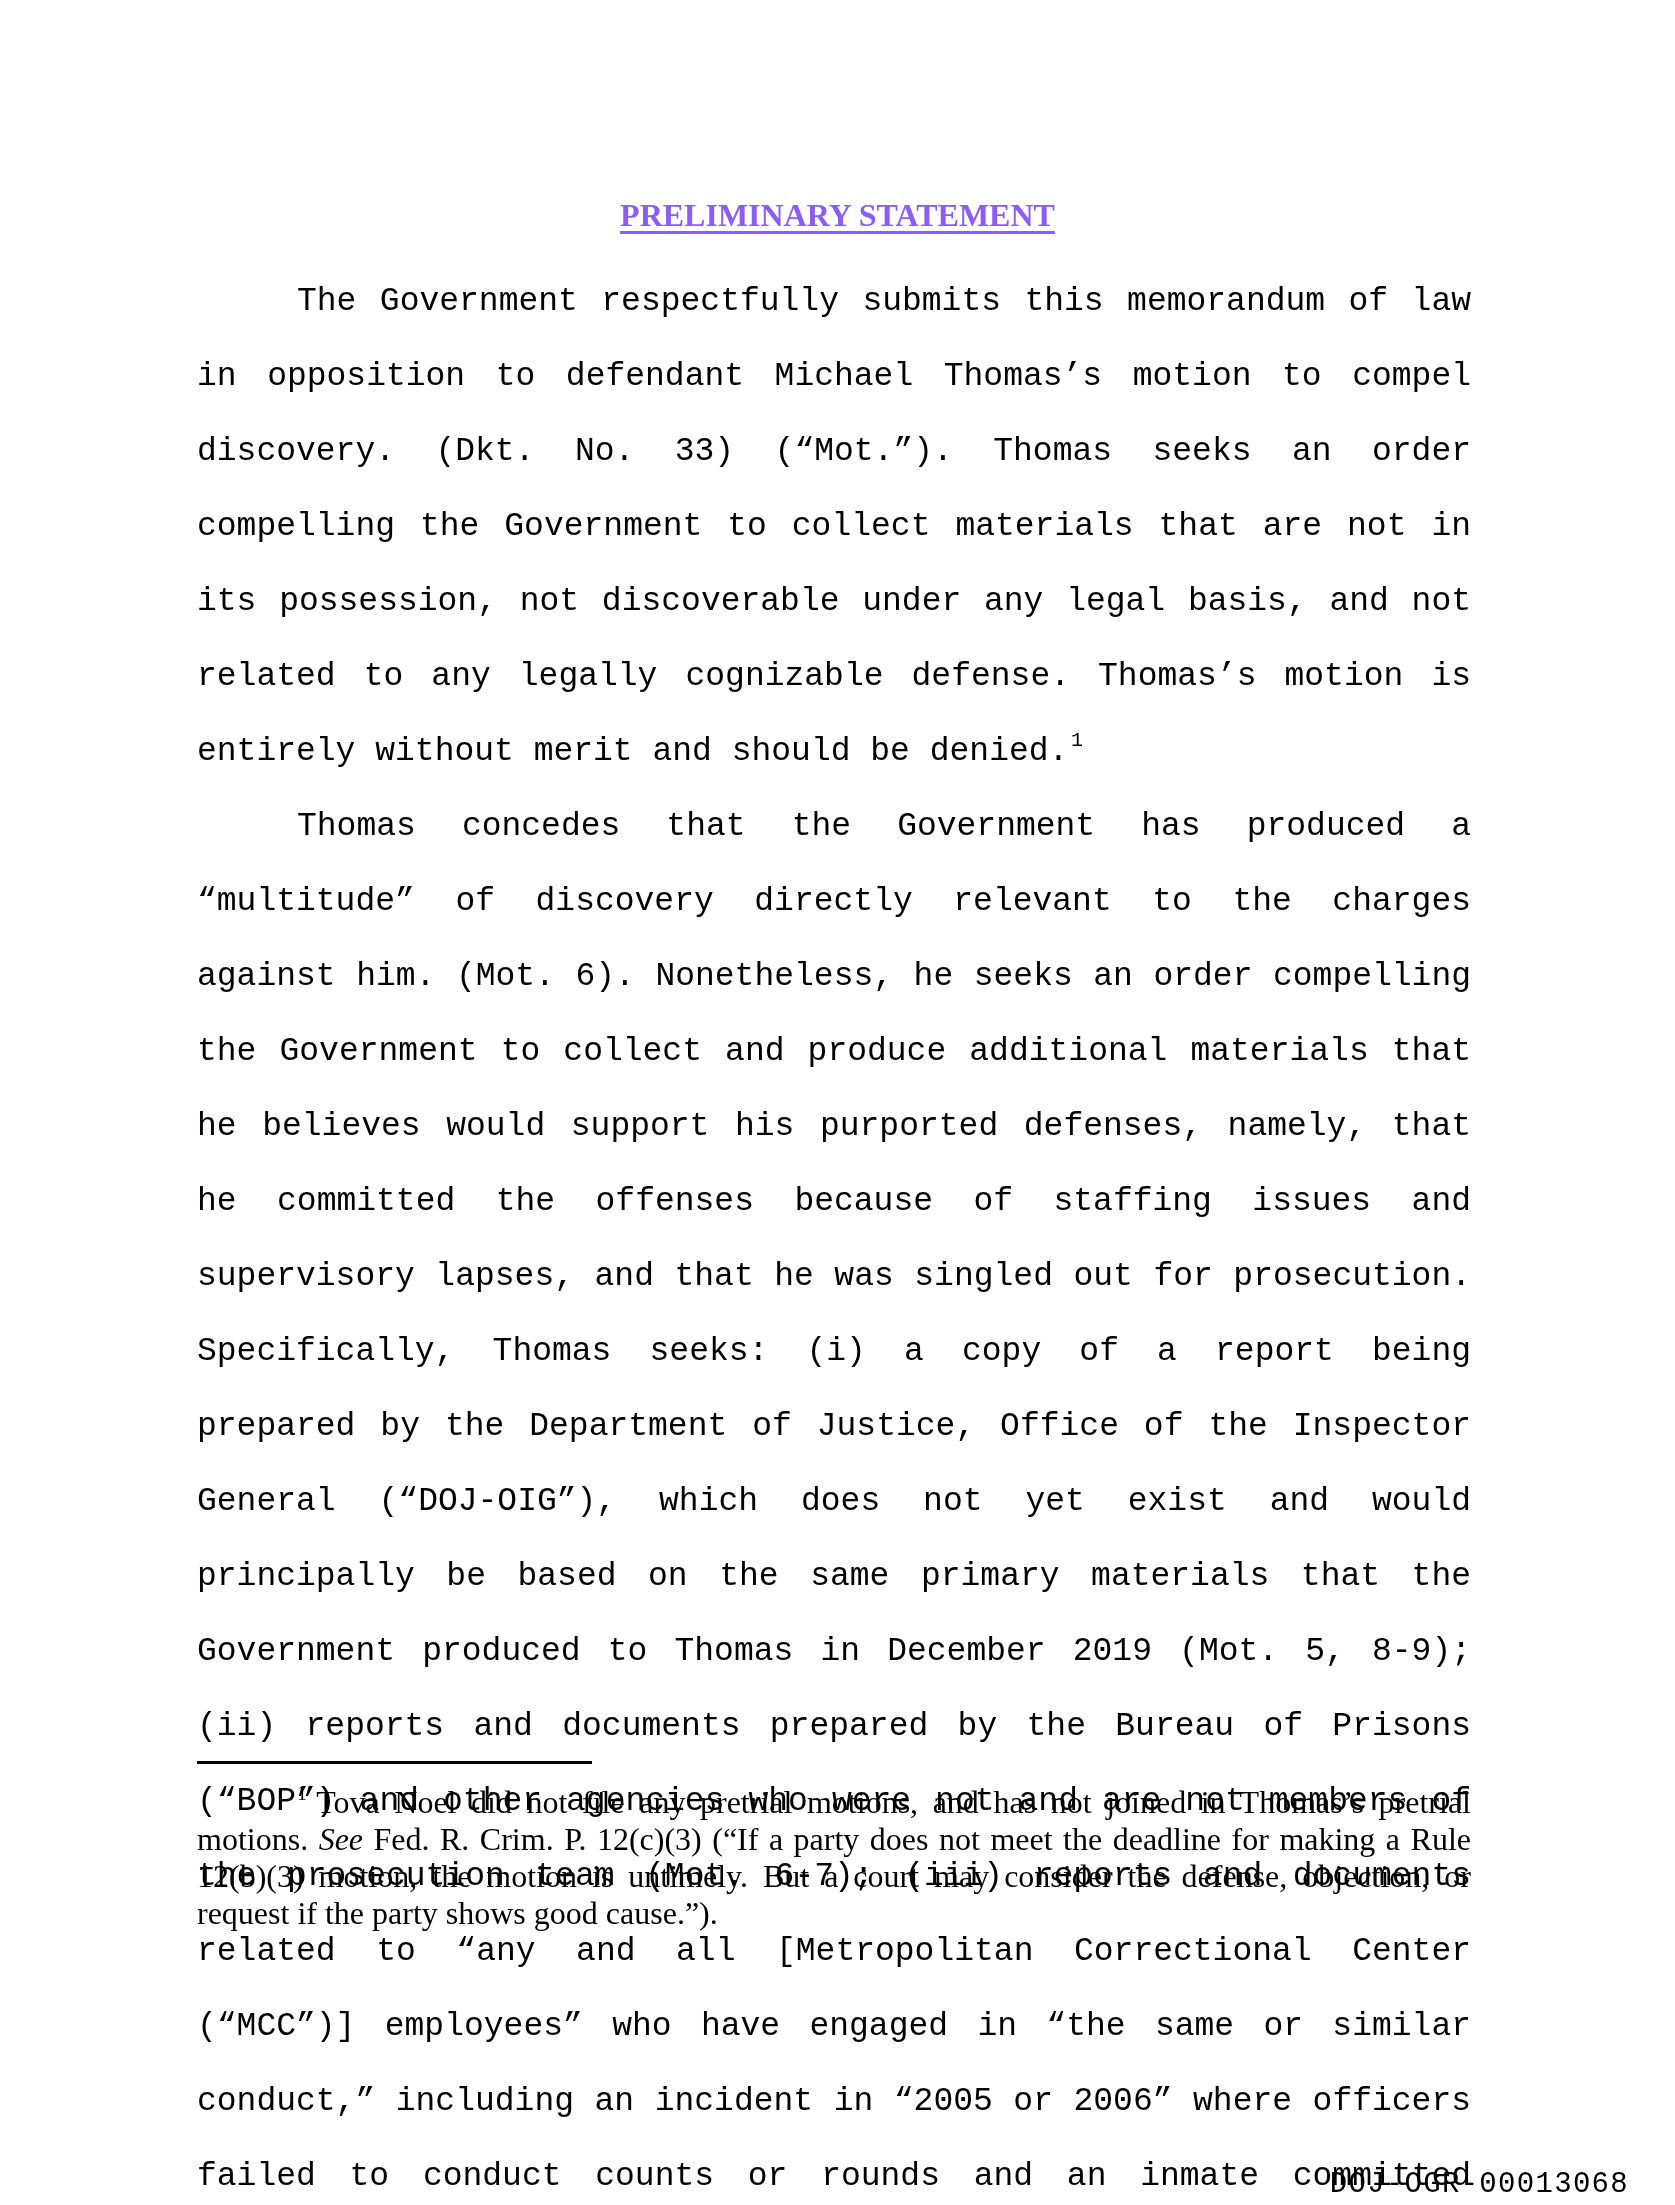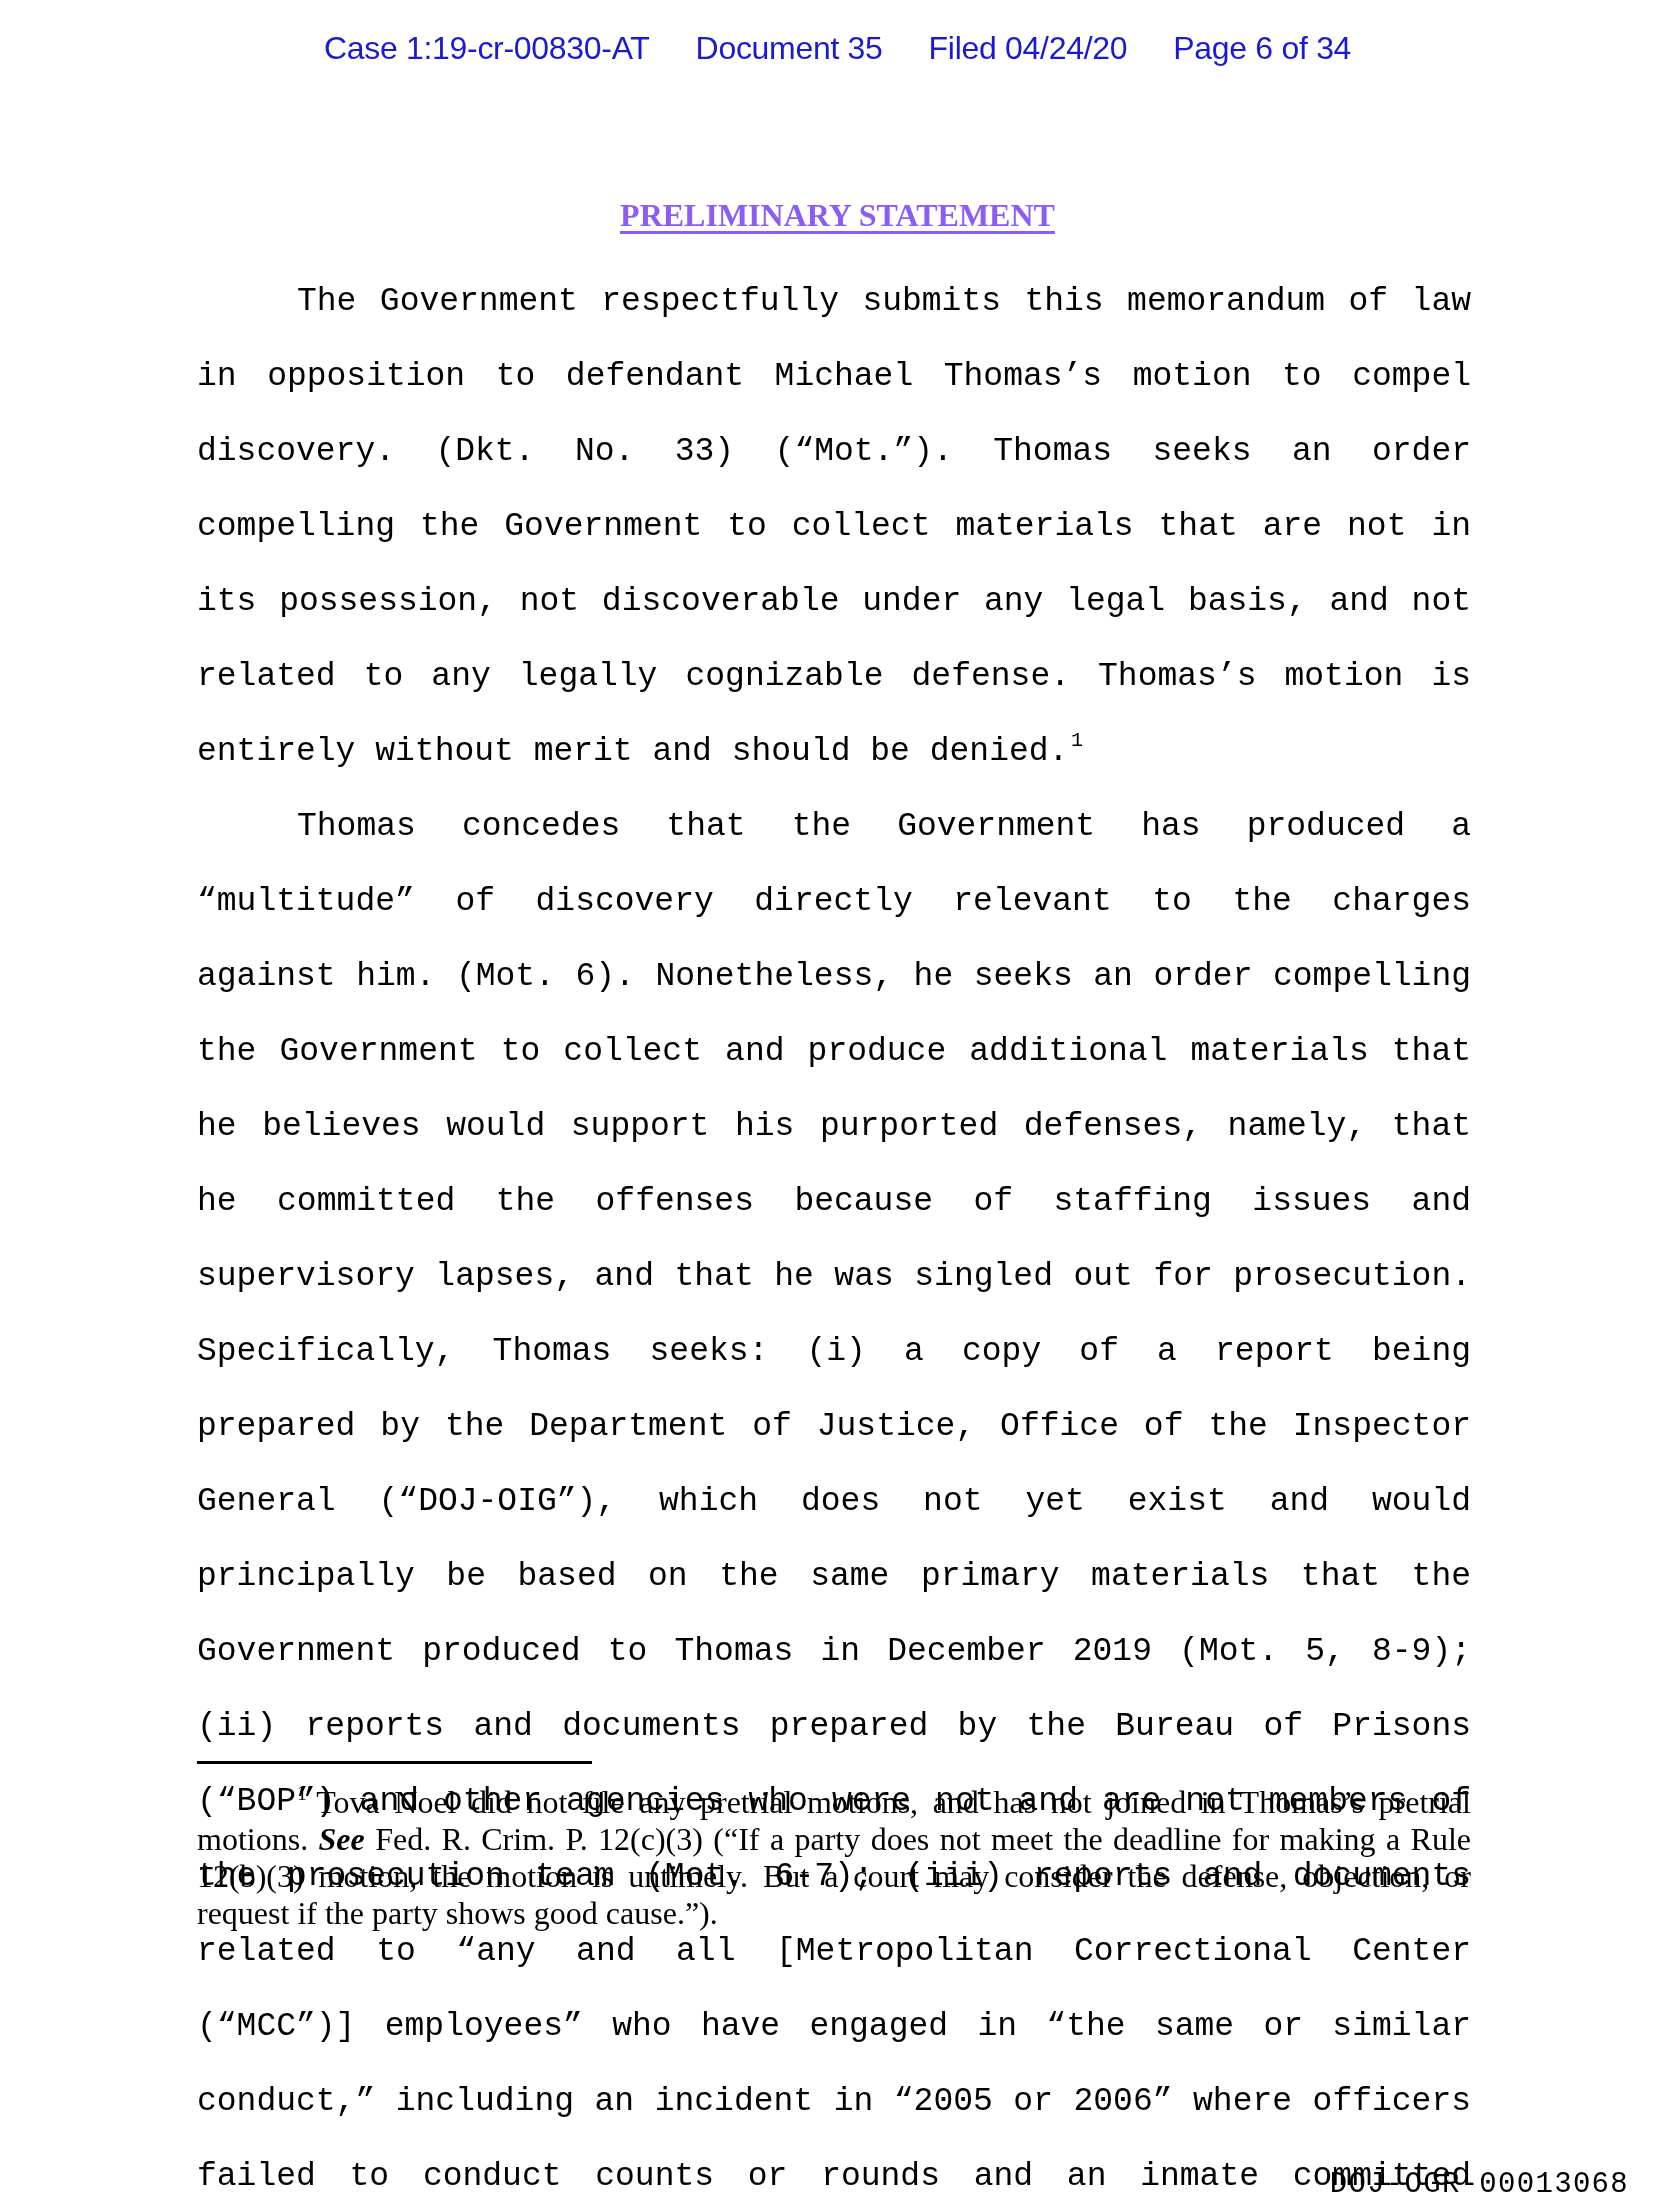--- a/index.html
+++ b/index.html
@@ -33,39 +33,33 @@
   .fn-rule {
     position: absolute; left: 197px; top: 1761px; width: 395px; height: 3.3px; background: #000;
   }
   .footnote {
     position: absolute; left: 197px; top: 1784px; width: 1274px;
     font-family: "Liberation Serif", serif; font-size: 32px; color: #000;
     line-height: 37px; text-align: justify;
   }
   .footnote p { margin: 0; text-indent: 100px; }
   .footnote .fnmark { font-size: 20px; vertical-align: 13px; line-height: 0; margin-right: 9.2px; }
-  .footnote em { font-style: italic; font-weight: bold; }
+  .footnote em { font-style: italic; }
 
   .bates {
     position: absolute; right: 46px; top: 2168px;
     font-family: "Liberation Mono", monospace; font-size: 29px; color: #000;
     letter-spacing: 1.3px;
   }
 </style>
 </head>
 <body>
 
 <div class="page">
 
-  <div class="ecf-header">
-    <span>Case 1:19-cr-00830-AT</span>
-    <span>Document 35</span>
-    <span>Filed 04/24/20</span>
-    <span>Page 6 of 34</span>
-  </div>
 
   <div class="title">
     <span>PRELIMINARY STATEMENT</span>
   </div>
 
   <div class="body">
     <p><span>The Government respectfully submits this memorandum of law in opposition to defendant Michael Thomas’s motion to compel discovery.  (Dkt. No. 33) (“Mot.”).  Thomas seeks an order compelling the Government to collect materials that are not in its possession, not discoverable under any legal basis, and not related to any legally cognizable defense.  Thomas’s motion is entirely without merit and should be denied.</span><sup class="fnref">1</sup></p>
     <p><span>Thomas concedes that the Government has produced a “multitude” of discovery directly relevant to the charges against him.  (Mot. 6).  Nonetheless, he seeks an order compelling the Government to collect and produce additional materials that he believes would support his purported defenses, namely, that he committed the offenses because of staffing issues and supervisory lapses, and that he was singled out for prosecution.  Specifically, Thomas seeks: (i) a copy of a report being prepared by the Department of Justice, Office of the Inspector General (“DOJ-OIG”), which does not yet exist and would principally be based on the same primary materials that the Government produced to Thomas in December 2019 (Mot. 5, 8-9); (ii) reports and documents prepared by the Bureau of Prisons (“BOP”) and other agencies who were not and are not members of the prosecution team (Mot. 6-7); (iii) reports and documents related to “any and all [Metropolitan Correctional Center (“MCC”)] employees” who have engaged in “the same or similar conduct,” including an incident in “2005 or 2006” where officers failed to conduct counts or rounds and an inmate committed suicide (Mot. 6); and (iv) reports, statistics, and documents related to purported staffing issues, supervisory lapses, and the application of BOP</span></p>
   </div>
 

